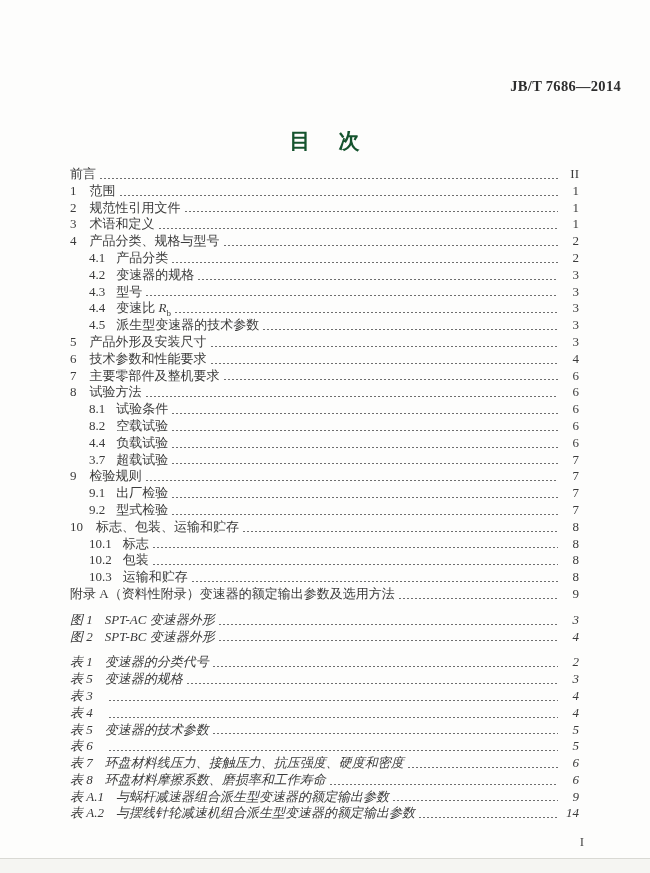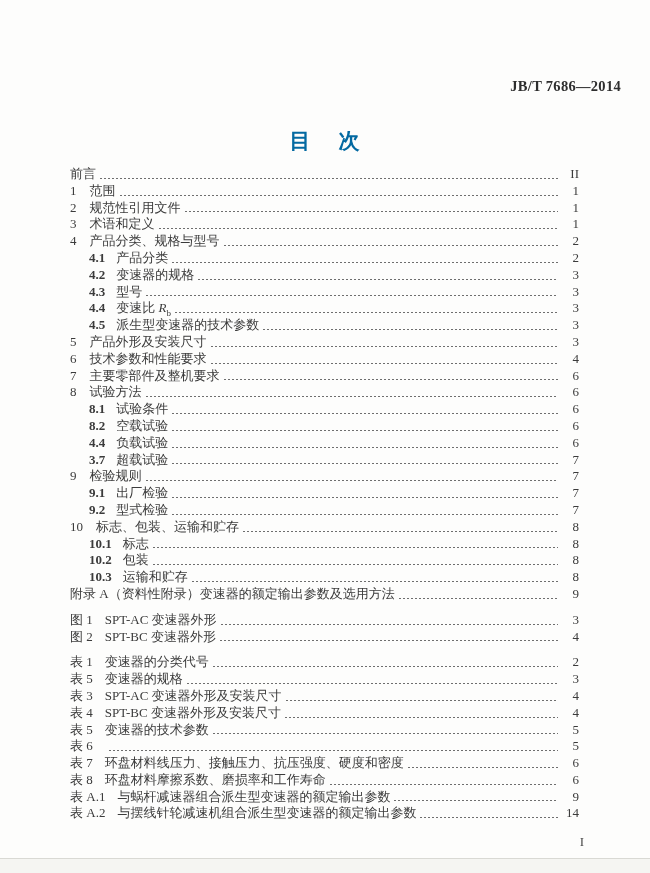--- a/index.html
+++ b/index.html
@@ -24,38 +24,38 @@
     font-size: 14.5px; font-weight: bold;
     letter-spacing: 0.3px; color: #2e2e2e;
     white-space: pre;
   }
   .doc-title {
     position: absolute; top: 127px; left: 0;
     width: 650px; margin: 0;
     text-align: center;
     font-family: "Liberation Sans", "DejaVu Sans", sans-serif;
     font-size: 21px; font-weight: 600;
-    color: #0369a1;
+    color: #14532d;
     word-spacing: 20px;
     letter-spacing: 1px;
   }
   .toc {
     position: absolute; left: 70px; top: 166px;
     width: 509px;
   }
-  .toc-section + .toc-section { margin-top: 9px; }
+  .toc-section + .toc-section { margin-top: 9px; font-style: italic; }
   .toc-row {
     display: flex; align-items: flex-start;
     height: 16.8px; line-height: 16.8px;
     font-size: 13px; color: #3b3b3b;
     white-space: nowrap;
   }
   .toc-row.indent-1 { padding-left: 19px; }
   .toc-row .num { white-space: pre; margin-right: 13px; }
-  .toc-row.indent-1 .num { margin-right: 11px; font-weight: bold; }
+  .toc-row.indent-1 .num { margin-right: 11px; }
   .toc-section.wide-num .num { margin-right: 12px; }
   .toc-row .row-label { white-space: pre; }
   .toc-row .row-label i { font-style: italic; font-family: "Liberation Serif", serif; }
   .toc-row sub { font-size: 9px; line-height: 0; }
   .leader {
     flex: 1;
     align-self: flex-end;
     height: 3px;
     margin: 0 3px 3px 3px;
     background-image: radial-gradient(circle, #6e6e6e 0.8px, rgba(0,0,0,0) 1px);
@@ -258,27 +258,25 @@
           <span class="pg">2</span>
         </div>
         <div class="toc-row">
           <span class="num">表 5</span>
           <span class="row-label">变速器的规格</span>
           <span class="leader"></span>
           <span class="pg">3</span>
         </div>
         <div class="toc-row">
           <span class="num">表 3</span>
-          <span class="row-label">SPT-AC 变速器外形及安装尺寸</span>
           <span class="leader"></span>
           <span class="pg">4</span>
         </div>
         <div class="toc-row">
           <span class="num">表 4</span>
-          <span class="row-label">SPT-BC 变速器外形及安装尺寸</span>
           <span class="leader"></span>
           <span class="pg">4</span>
         </div>
         <div class="toc-row">
           <span class="num">表 5</span>
           <span class="row-label">变速器的技术参数</span>
           <span class="leader"></span>
           <span class="pg">5</span>
         </div>
         <div class="toc-row">

